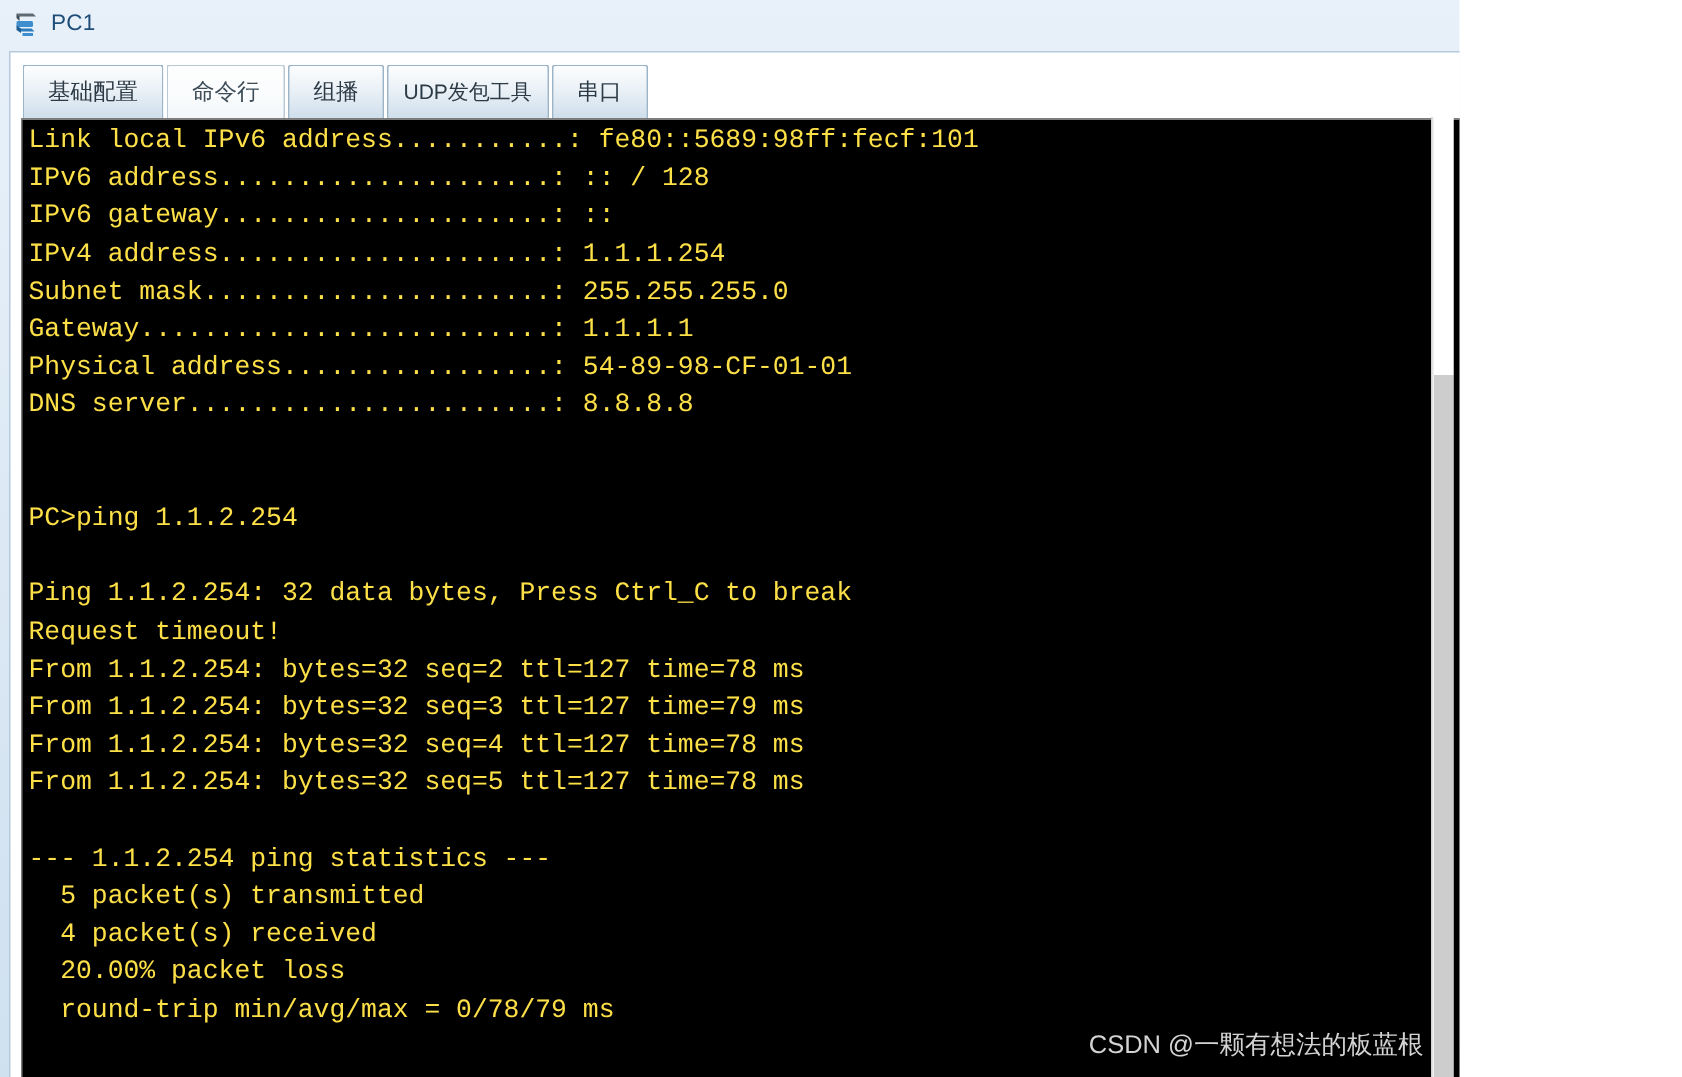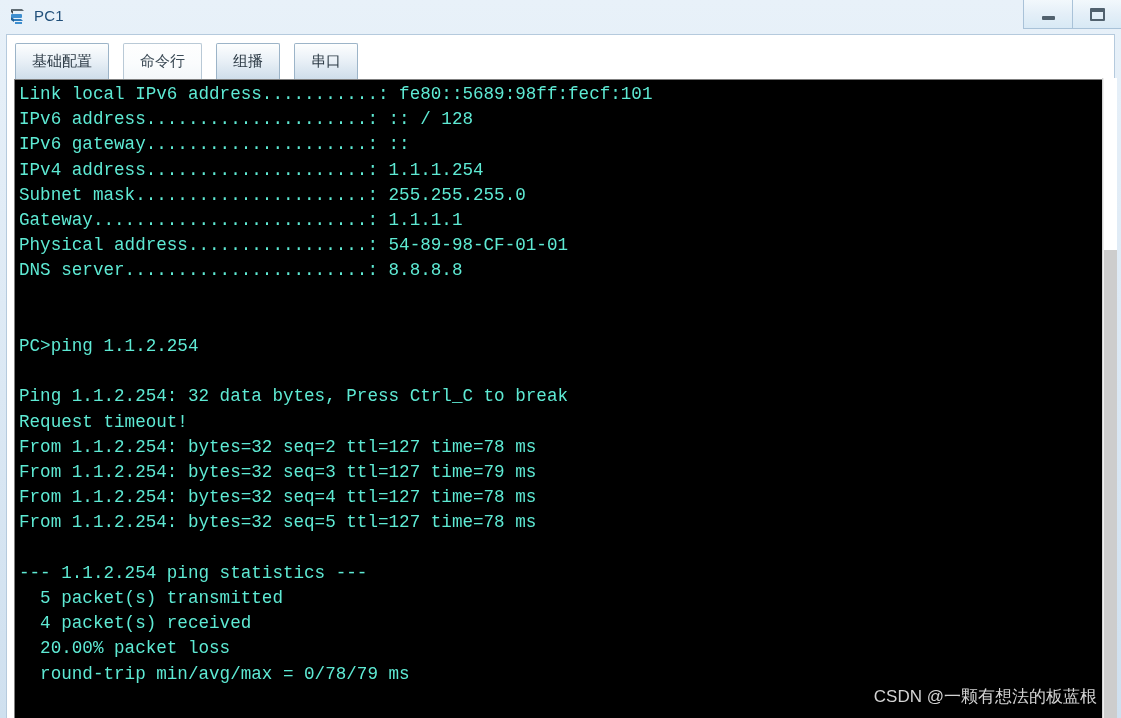--- a/index.html
+++ b/index.html
@@ -9,21 +9,21 @@
   }
   body {
     width: 1121px;
     height: 718px;
     overflow: hidden;
     font-family: "Liberation Sans", sans-serif;
   }
 
   .window {
     position: relative;
-    width: 1121px;
+    width: 973px;
     height: 718px;
     background: linear-gradient(to bottom, #e8f1f9 0%, #dbe8f4 55%, #cfe0ef 100%);
     box-sizing: border-box;
     overflow: hidden;
   }
 
   
   .titlebar {
     position: absolute;
     left: 0; top: 0;
@@ -110,21 +110,21 @@
     height: 44px;
     width: 100%;
     display: flex;
     align-items: flex-end;
     padding-left: 8px;
     box-sizing: border-box;
   }
   .tab {
     height: 36px;
     min-width: 60px;
-    margin-right: 14px;
+    margin-right: 2px;
     padding: 0 16px;
     display: flex;
     align-items: center;
     justify-content: center;
     font-size: 15px;
     color: #2c3a45;
     font-family: "Liberation Sans", sans-serif;
     box-sizing: border-box;
     border: 1px solid #9cb4c8;
     border-bottom: none;
@@ -151,21 +151,21 @@
     border: 1px solid #7f7f7f;
     border-right: none;
     box-sizing: border-box;
     overflow: hidden;
   }
   .terminal {
     position: absolute;
     left: 0; top: 0;
     right: 0; bottom: 0;
     padding: 2px 0 0 4px;
-    color: #5eead4;
+    color: #fde047;
     font-family: "Liberation Mono", "DejaVu Sans Mono", monospace;
     font-size: 17.6px;
     line-height: 25.2px;
     white-space: pre;
     letter-spacing: 0px;
     overflow: hidden;
   }
   .term-line {
     white-space: pre;
     min-height: 25.2px;
@@ -247,20 +247,23 @@
     <div class="tabstrip">
       <div class="tab">
         <span>基础配置</span>
       </div>
       <div class="tab active">
         <span>命令行</span>
       </div>
       <div class="tab">
         <span>组播</span>
       </div>
+      <div class="tab udp">
+        <span>UDP发包工具</span>
+      </div>
       <div class="tab">
         <span>串口</span>
       </div>
     </div>
 
     <div class="terminal-wrap">
       <div class="terminal" id="terminal-output"><div class="term-line">Link local IPv6 address...........: fe80::5689:98ff:fecf:101</div><div class="term-line">IPv6 address.....................: :: / 128</div><div class="term-line">IPv6 gateway.....................: ::</div><div class="term-line">IPv4 address.....................: 1.1.1.254</div><div class="term-line">Subnet mask......................: 255.255.255.0</div><div class="term-line">Gateway..........................: 1.1.1.1</div><div class="term-line">Physical address.................: 54-89-98-CF-01-01</div><div class="term-line">DNS server.......................: 8.8.8.8</div><div class="term-line">&nbsp;</div><div class="term-line">&nbsp;</div><div class="term-line">PC&gt;ping 1.1.2.254</div><div class="term-line">&nbsp;</div><div class="term-line">Ping 1.1.2.254: 32 data bytes, Press Ctrl_C to break</div><div class="term-line">Request timeout!</div><div class="term-line">From 1.1.2.254: bytes=32 seq=2 ttl=127 time=78 ms</div><div class="term-line">From 1.1.2.254: bytes=32 seq=3 ttl=127 time=79 ms</div><div class="term-line">From 1.1.2.254: bytes=32 seq=4 ttl=127 time=78 ms</div><div class="term-line">From 1.1.2.254: bytes=32 seq=5 ttl=127 time=78 ms</div><div class="term-line">&nbsp;</div><div class="term-line">--- 1.1.2.254 ping statistics ---</div><div class="term-line">  5 packet(s) transmitted</div><div class="term-line">  4 packet(s) received</div><div class="term-line">  20.00% packet loss</div><div class="term-line">  round-trip min/avg/max = 0/78/79 ms</div></div>
     </div>
 
   </div>

